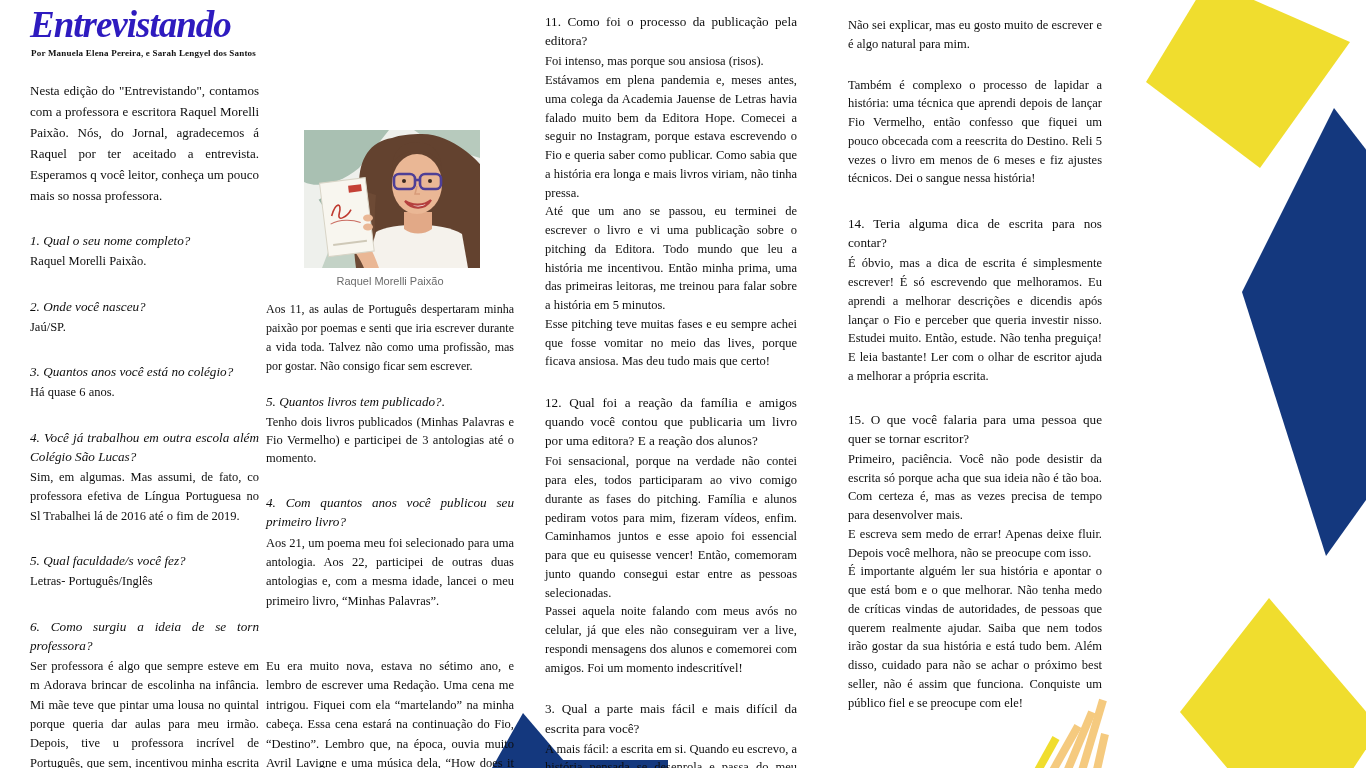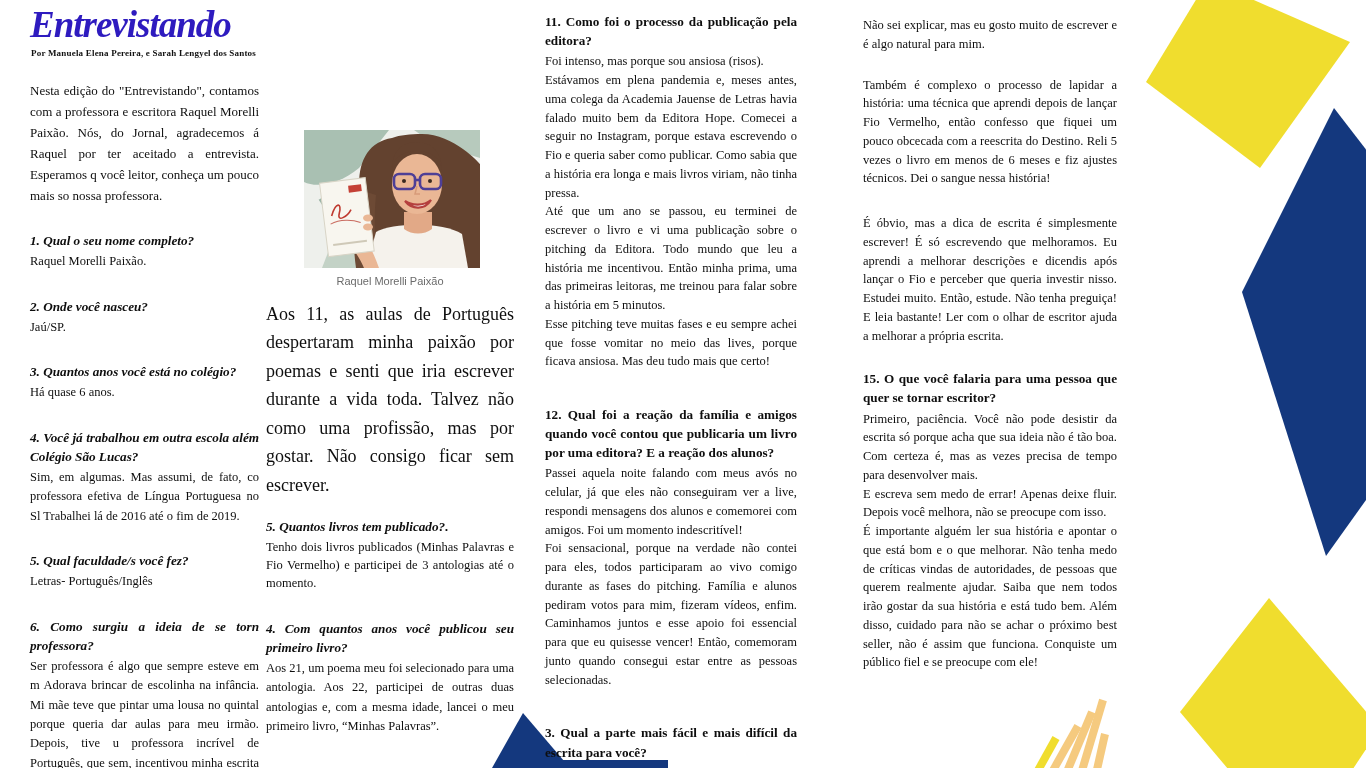--- a/index.html
+++ b/index.html
@@ -7,52 +7,52 @@
     width:1366px;height:768px;position:relative;overflow:hidden;
     background:#ffffff;
     font-family:"Liberation Serif", serif;
     color:#0e0e0e;
   }
   .decor{position:absolute;left:0;top:0;z-index:0;}
   .col{position:absolute;top:0;z-index:1;}
   .col1{left:30px;width:229px;}
   .col2{left:266px;width:248px;}
   .col3{left:545px;width:252px;}
-  .col4{left:848px;width:254px;margin-left:15px;}
+  .col4{left:848px;width:254px;}
 
   .page-title{
     margin:6px 0 0 0;
     font-size:37px;line-height:1.05;font-weight:bold;font-style:italic;
     color:#2e1bbf;letter-spacing:-1px;
   }
   .byline{
     margin:3px 0 0 1px;font-size:9px;font-weight:bold;letter-spacing:.2px;color:#111;
   }
   .intro{margin:22px 0 0 0;font-size:13px;line-height:1.62;text-align:justify;}
 
   .qa{margin-top:25px;}
-  .qa.tight{margin-top:34px;}
+  .qa.tight{margin-top:22px;}
   .q{
-    margin:0 0 2px 0;font-size:13.2px;line-height:1.45;font-weight:bold;
+    margin:0 0 2px 0;font-size:13.2px;line-height:1.45;font-weight:normal;
     text-align:justify;
   }
   .q.it{font-style:italic;}
   .a{margin:2px 0 0 0;font-size:12.5px;line-height:1.55;text-align:justify;}
   .a + .a{margin-top:0;}
 
   .col3 .a,.col4 .a{line-height:1.5;}
 
   figure{margin:0;padding:0;}
   .photo-wrap{margin:130px auto 0 auto;width:172px;}
   .photo{width:176px;height:138px;overflow:hidden;background:#eef0ec;}
   figcaption{
     margin-top:7px;text-align:center;
     font-family:"Liberation Sans", sans-serif;font-size:11px;color:#6b6b6b;
   }
-  .lead{margin-top:13px;font-size:18px;line-height:1.58;text-align:justify;}
+  .lead{margin-top:13px;font-size:12px;line-height:1.58;text-align:justify;}
   .col2 .qa8{margin-top:16px;}
   .col2 .qa8 .a,.col2 .qa8 .q{line-height:1.45;}
   .col2 .qa9{margin-top:26px;}
   .col2 .qa10{margin-top:46px;}
 
   .col3{padding-top:12px;}
   .col4{padding-top:16px;}
   .col4 .lead4{margin:0 0 0 0;font-size:12.5px;line-height:1.5;text-align:justify;}
   .col4 .lead4 + .lead4{margin-top:22px;}
   .col4 .qa14{margin-top:26px;}
@@ -164,34 +164,35 @@
 <section class="col col3">
   <div class="qa" style="margin-top:0">
     <h3 class="q">11. Como foi o processo da publicação pela editora?</h3>
     <p class="a">Foi intenso, mas porque sou ansiosa (risos).</p>
     <p class="a">Estávamos em plena pandemia e, meses antes, uma colega da Academia Jauense de Letras havia falado muito bem da Editora Hope. Comecei a seguir no Instagram, porque estava escrevendo o Fio e queria saber como publicar. Como sabia que a história era longa e mais livros viriam, não tinha pressa.</p>
     <p class="a">Até que um ano se passou, eu terminei de escrever o livro e vi uma publicação sobre o pitching da Editora. Todo mundo que leu a história me incentivou. Então minha prima, uma das primeiras leitoras, me treinou para falar sobre a história em 5 minutos.</p>
     <p class="a">Esse pitching teve muitas fases e eu sempre achei que fosse vomitar no meio das lives, porque ficava ansiosa. Mas deu tudo mais que certo!</p>
   </div>
   <div class="qa tight">
     <h3 class="q">12. Qual foi a reação da família e amigos quando você contou que publicaria um livro por uma editora? E a reação dos alunos?</h3>
+    <p class="a">Foi sensacional, porque na verdade não contei para eles, todos participaram ao vivo comigo durante as fases do pitching. Família e alunos pediram votos para mim, fizeram vídeos, enfim. Caminhamos juntos e esse apoio foi essencial para que eu quisesse vencer! Então, comemoram junto quando consegui estar entre as pessoas selecionadas.</p>
     <p class="a">Passei aquela noite falando com meus avós no celular, já que eles não conseguiram ver a live, respondi mensagens dos alunos e comemorei com amigos. Foi um momento indescritível!</p>
-    <p class="a">Foi sensacional, porque na verdade não contei para eles, todos participaram ao vivo comigo durante as fases do pitching. Família e alunos pediram votos para mim, fizeram vídeos, enfim. Caminhamos juntos e esse apoio foi essencial para que eu quisesse vencer! Então, comemoram junto quando consegui estar entre as pessoas selecionadas.</p>
   </div>
   <div class="qa tight">
     <h3 class="q">3. Qual a parte mais fácil e mais difícil da escrita para você?</h3>
     <p class="a">A mais fácil: a escrita em si. Quando eu escrevo, a história pensada se desenrola e passa do meu cérebro para o computador. Eu me empolgo, eu amo esse momento.</p>
   </div>
 </section>
 
 <section class="col col4">
   <p class="lead4">Não sei explicar, mas eu gosto muito de escrever e é algo natural para mim.</p>
   <p class="lead4">Também é complexo o processo de lapidar a história: uma técnica que aprendi depois de lançar Fio Vermelho, então confesso que fiquei um pouco obcecada com a reescrita do Destino. Reli 5 vezes o livro em menos de 6 meses e fiz ajustes técnicos. Dei o sangue nessa história!</p>
 
   <div class="qa qa14">
+    <h3 class="q">14. Teria alguma dica de escrita para nos contar?</h3>
     <p class="a">É óbvio, mas a dica de escrita é simplesmente escrever! É só escrevendo que melhoramos. Eu aprendi a melhorar descrições e dicendis após lançar o Fio e perceber que queria investir nisso. Estudei muito. Então, estude. Não tenha preguiça! E leia bastante! Ler com o olhar de escritor ajuda a melhorar a própria escrita.</p>
   </div>
   <div class="qa qa15">
     <h3 class="q">15. O que você falaria para uma pessoa que quer se tornar escritor?</h3>
     <p class="a">Primeiro, paciência. Você não pode desistir da escrita só porque acha que sua ideia não é tão boa. Com certeza é, mas as vezes precisa de tempo para desenvolver mais.</p>
     <p class="a">E escreva sem medo de errar! Apenas deixe fluir. Depois você melhora, não se preocupe com isso.</p>
     <p class="a">É importante alguém ler sua história e apontar o que está bom e o que melhorar. Não tenha medo de críticas vindas de autoridades, de pessoas que querem realmente ajudar. Saiba que nem todos irão gostar da sua história e está tudo bem. Além disso, cuidado para não se achar o próximo best seller, não é assim que funciona. Conquiste um público fiel e se preocupe com ele!</p>
   </div>
 </section>
 

